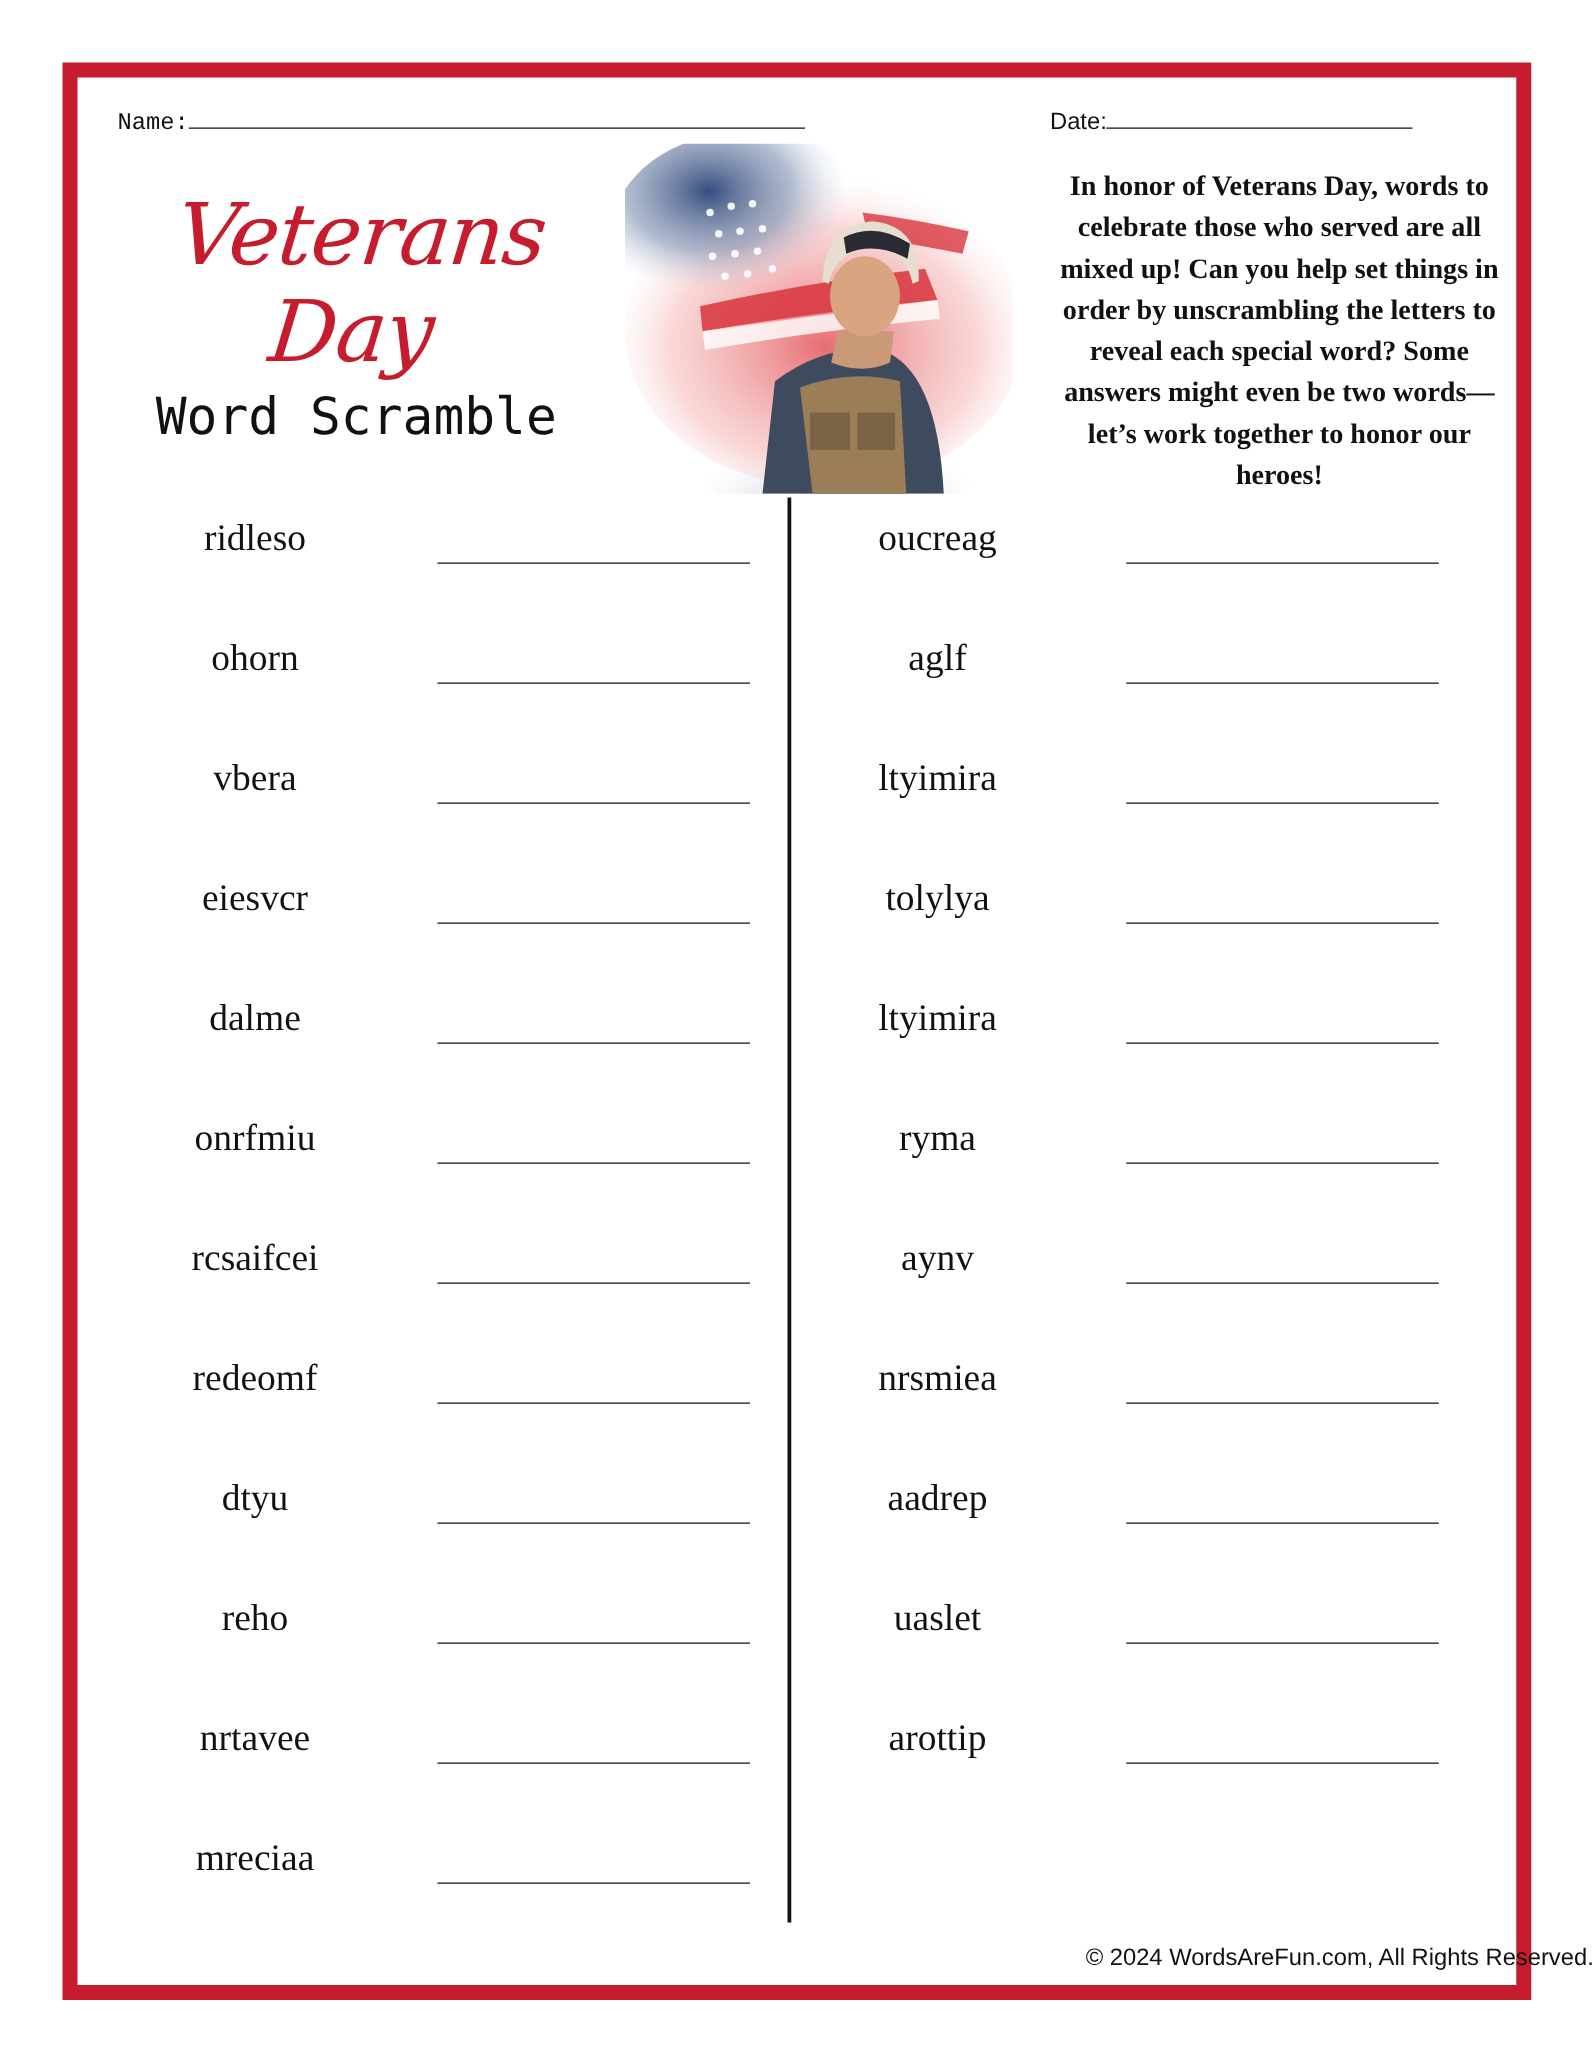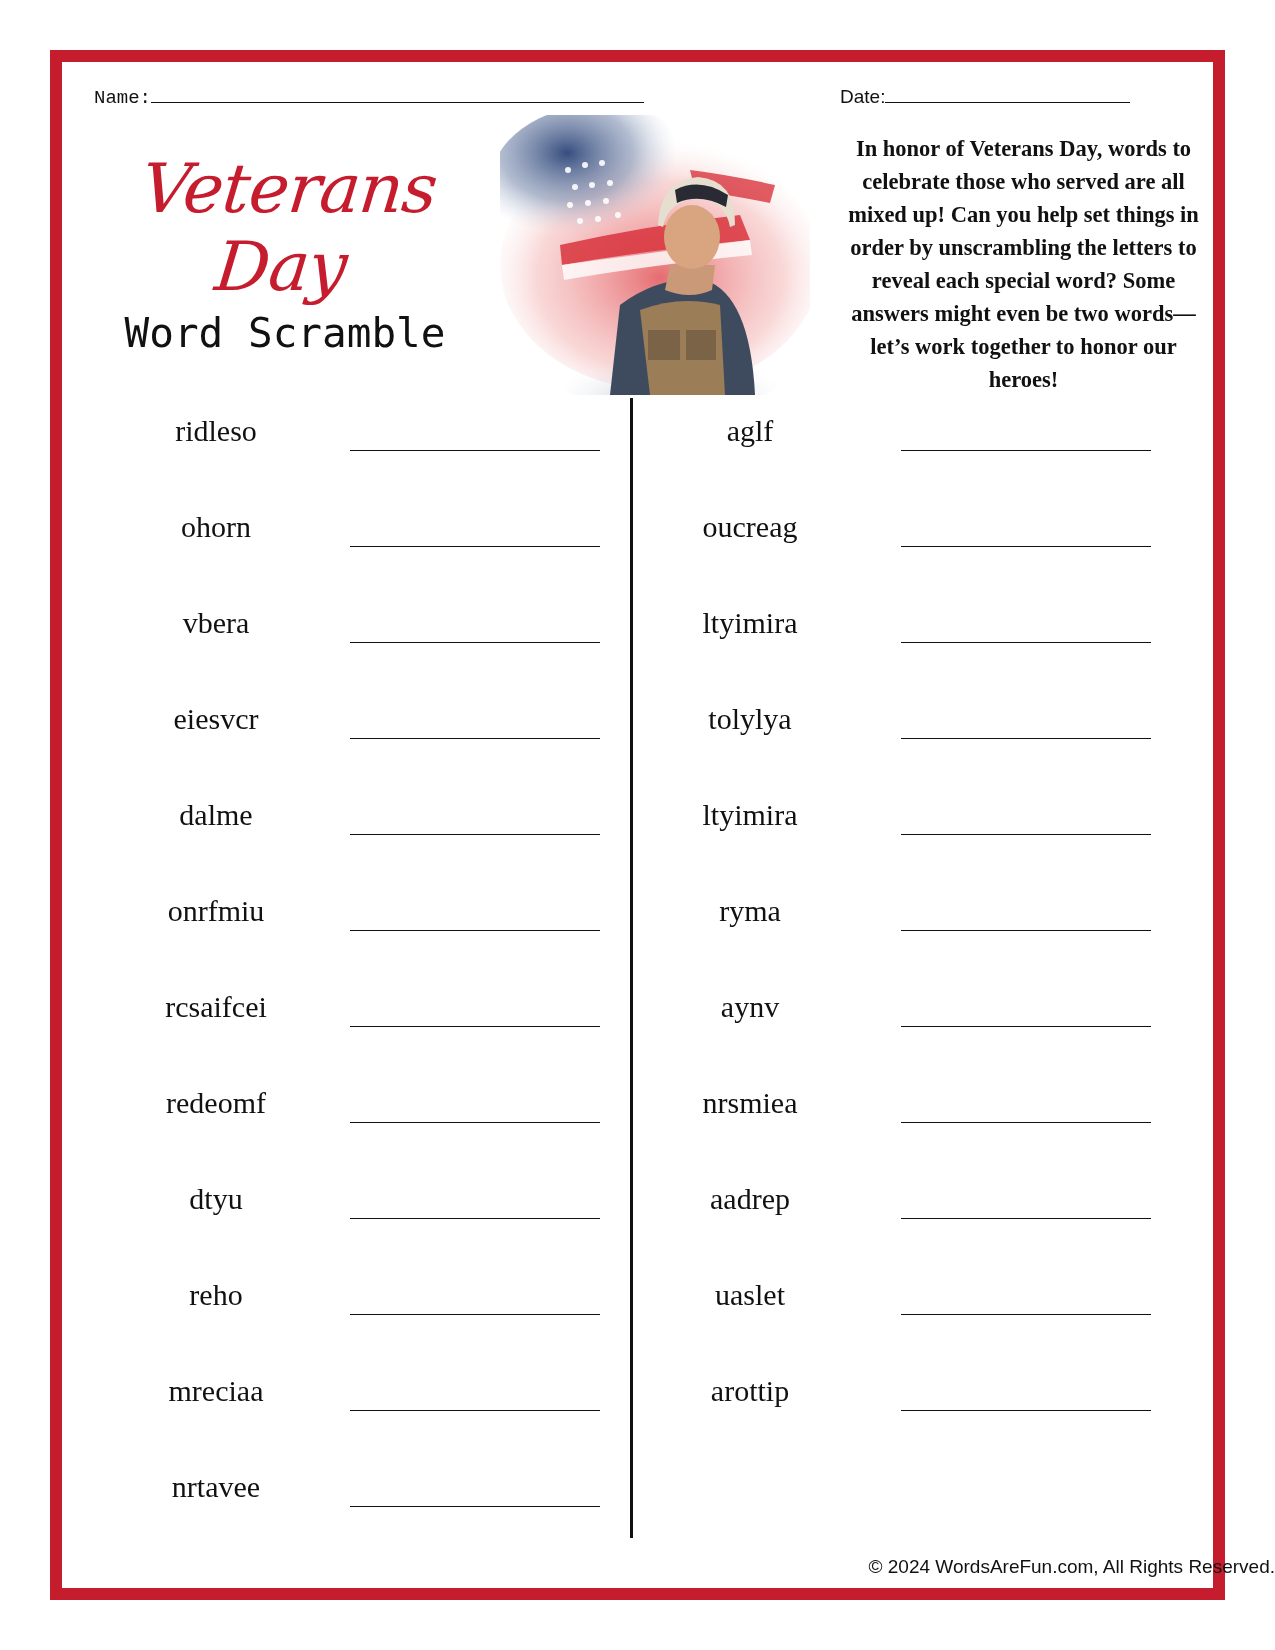--- a/index.html
+++ b/index.html
@@ -35,21 +35,21 @@
     line-height: 33px; text-align: center; color: #111;
   }
 
   .divider { position: absolute; left: 630px; top: 398px; width: 3px; height: 1140px; background: #111; }
 
   .col { position: absolute; top: 400px; }
   .col.left { left: 100px; width: 520px; }
   .col.right { left: 650px; width: 520px; }
   .row { position: relative; height: 96px; }
   .word {
-    position: absolute; left: 16px; width: 200px; top: 14px; text-align: center;
+    position: absolute; left: 4px; width: 200px; top: 14px; text-align: center;
     font-family: "Liberation Serif", serif; font-size: 30px; color: #111;
   }
   .col.right .word { left: 0; width: 200px; }
   .answer { position: absolute; left: 250px; top: 50px; width: 250px; border-bottom: 1.6px solid #111; }
   .col.right .answer { left: 251px; }
   .answer-split { position: absolute; left: 255px; top: 50px; width: 245px; height: 2px; }
   .answer-split .seg { position: absolute; top: 0; width: 100px; border-bottom: 1.6px solid #111; }
   .answer-split .seg.a { left: 0; }
   .answer-split .seg.b { left: 142px; }
 
@@ -163,39 +163,39 @@
     </div>
   <div class="row">
       <span class="word">dtyu</span>
       <span class="answer"></span>
     </div>
   <div class="row">
       <span class="word">reho</span>
       <span class="answer"></span>
     </div>
   <div class="row">
+      <span class="word">nrtavee</span>
+      <span class="answer"></span>
+    </div>
+  <div class="row">
       <span class="word">mreciaa</span>
       <span class="answer"></span>
     </div>
-  <div class="row">
-      <span class="word">nrtavee</span>
-      <span class="answer"></span>
-    </div>
 </div>
 
 <div class="col right">
   <div class="row">
+      <span class="word">oucreag</span>
+      <span class="answer"></span>
+    </div>
+  <div class="row">
       <span class="word">aglf</span>
       <span class="answer"></span>
     </div>
   <div class="row">
-      <span class="word">oucreag</span>
-      <span class="answer"></span>
-    </div>
-  <div class="row">
       <span class="word">ltyimira</span>
       <span class="answer"></span>
     </div>
   <div class="row">
       <span class="word">tolylya</span>
       <span class="answer"></span>
     </div>
   <div class="row">
       <span class="word">ltyimira</span>
       <span class="answer"></span>

